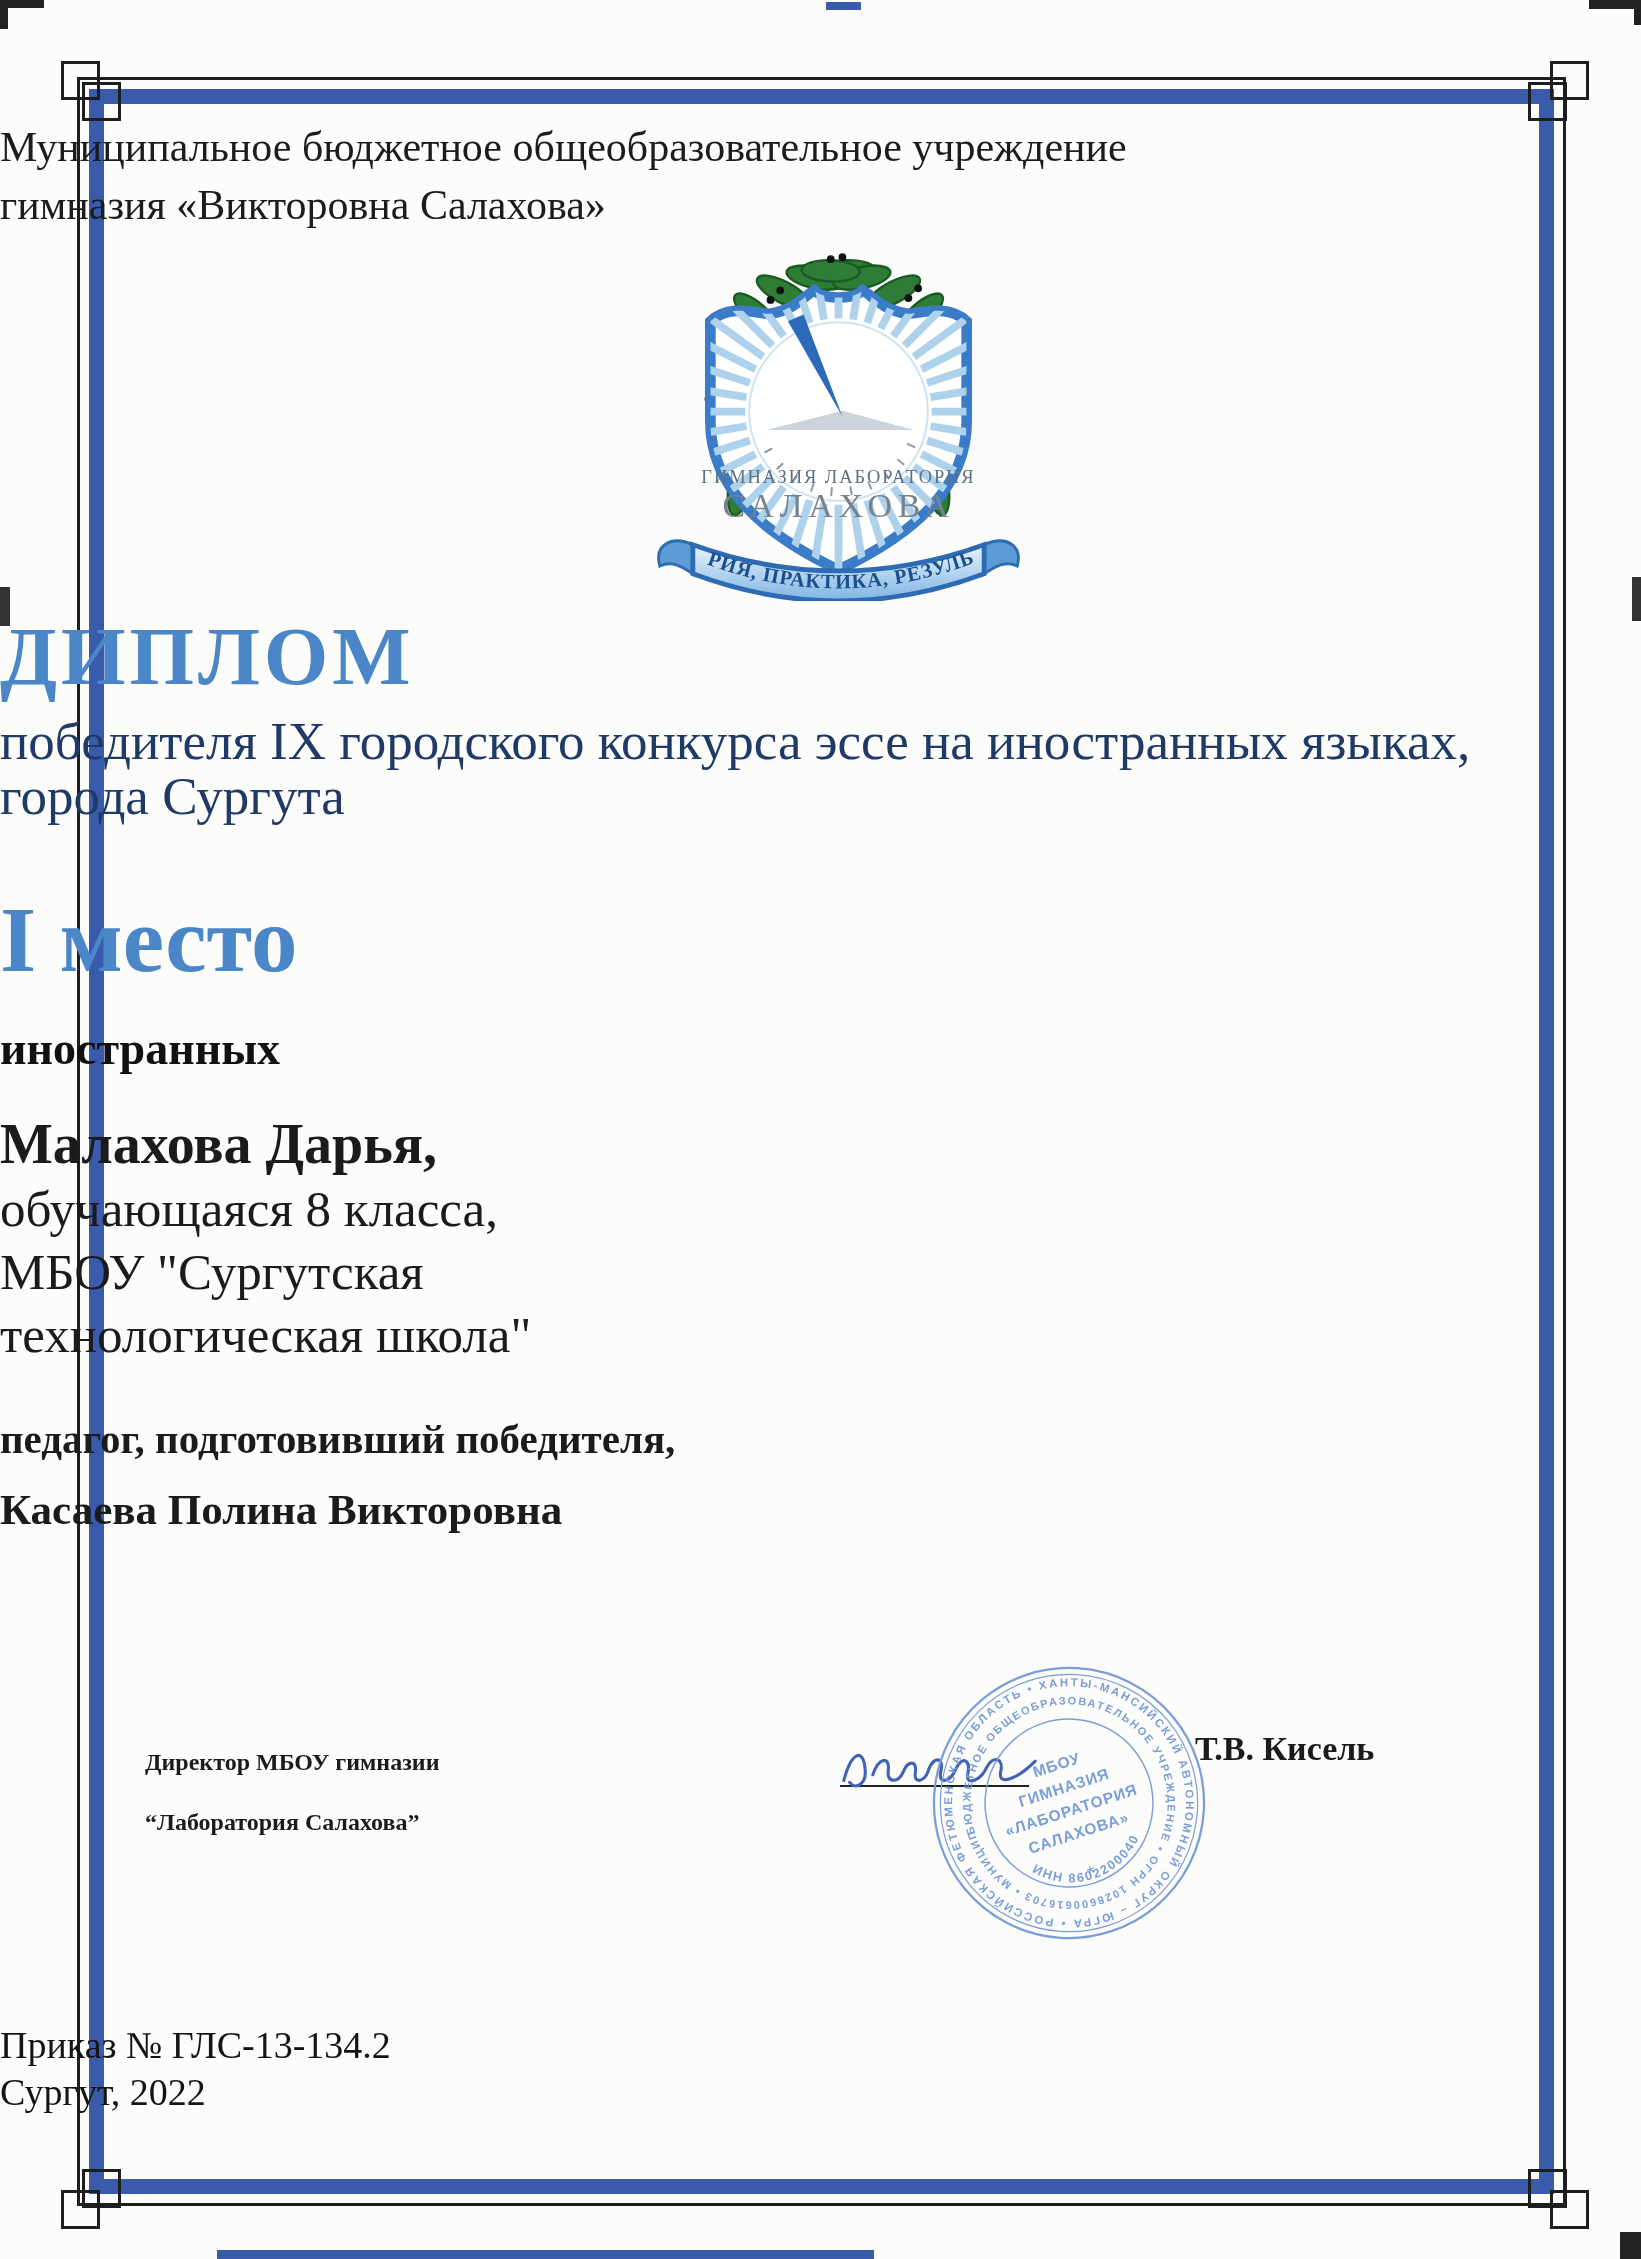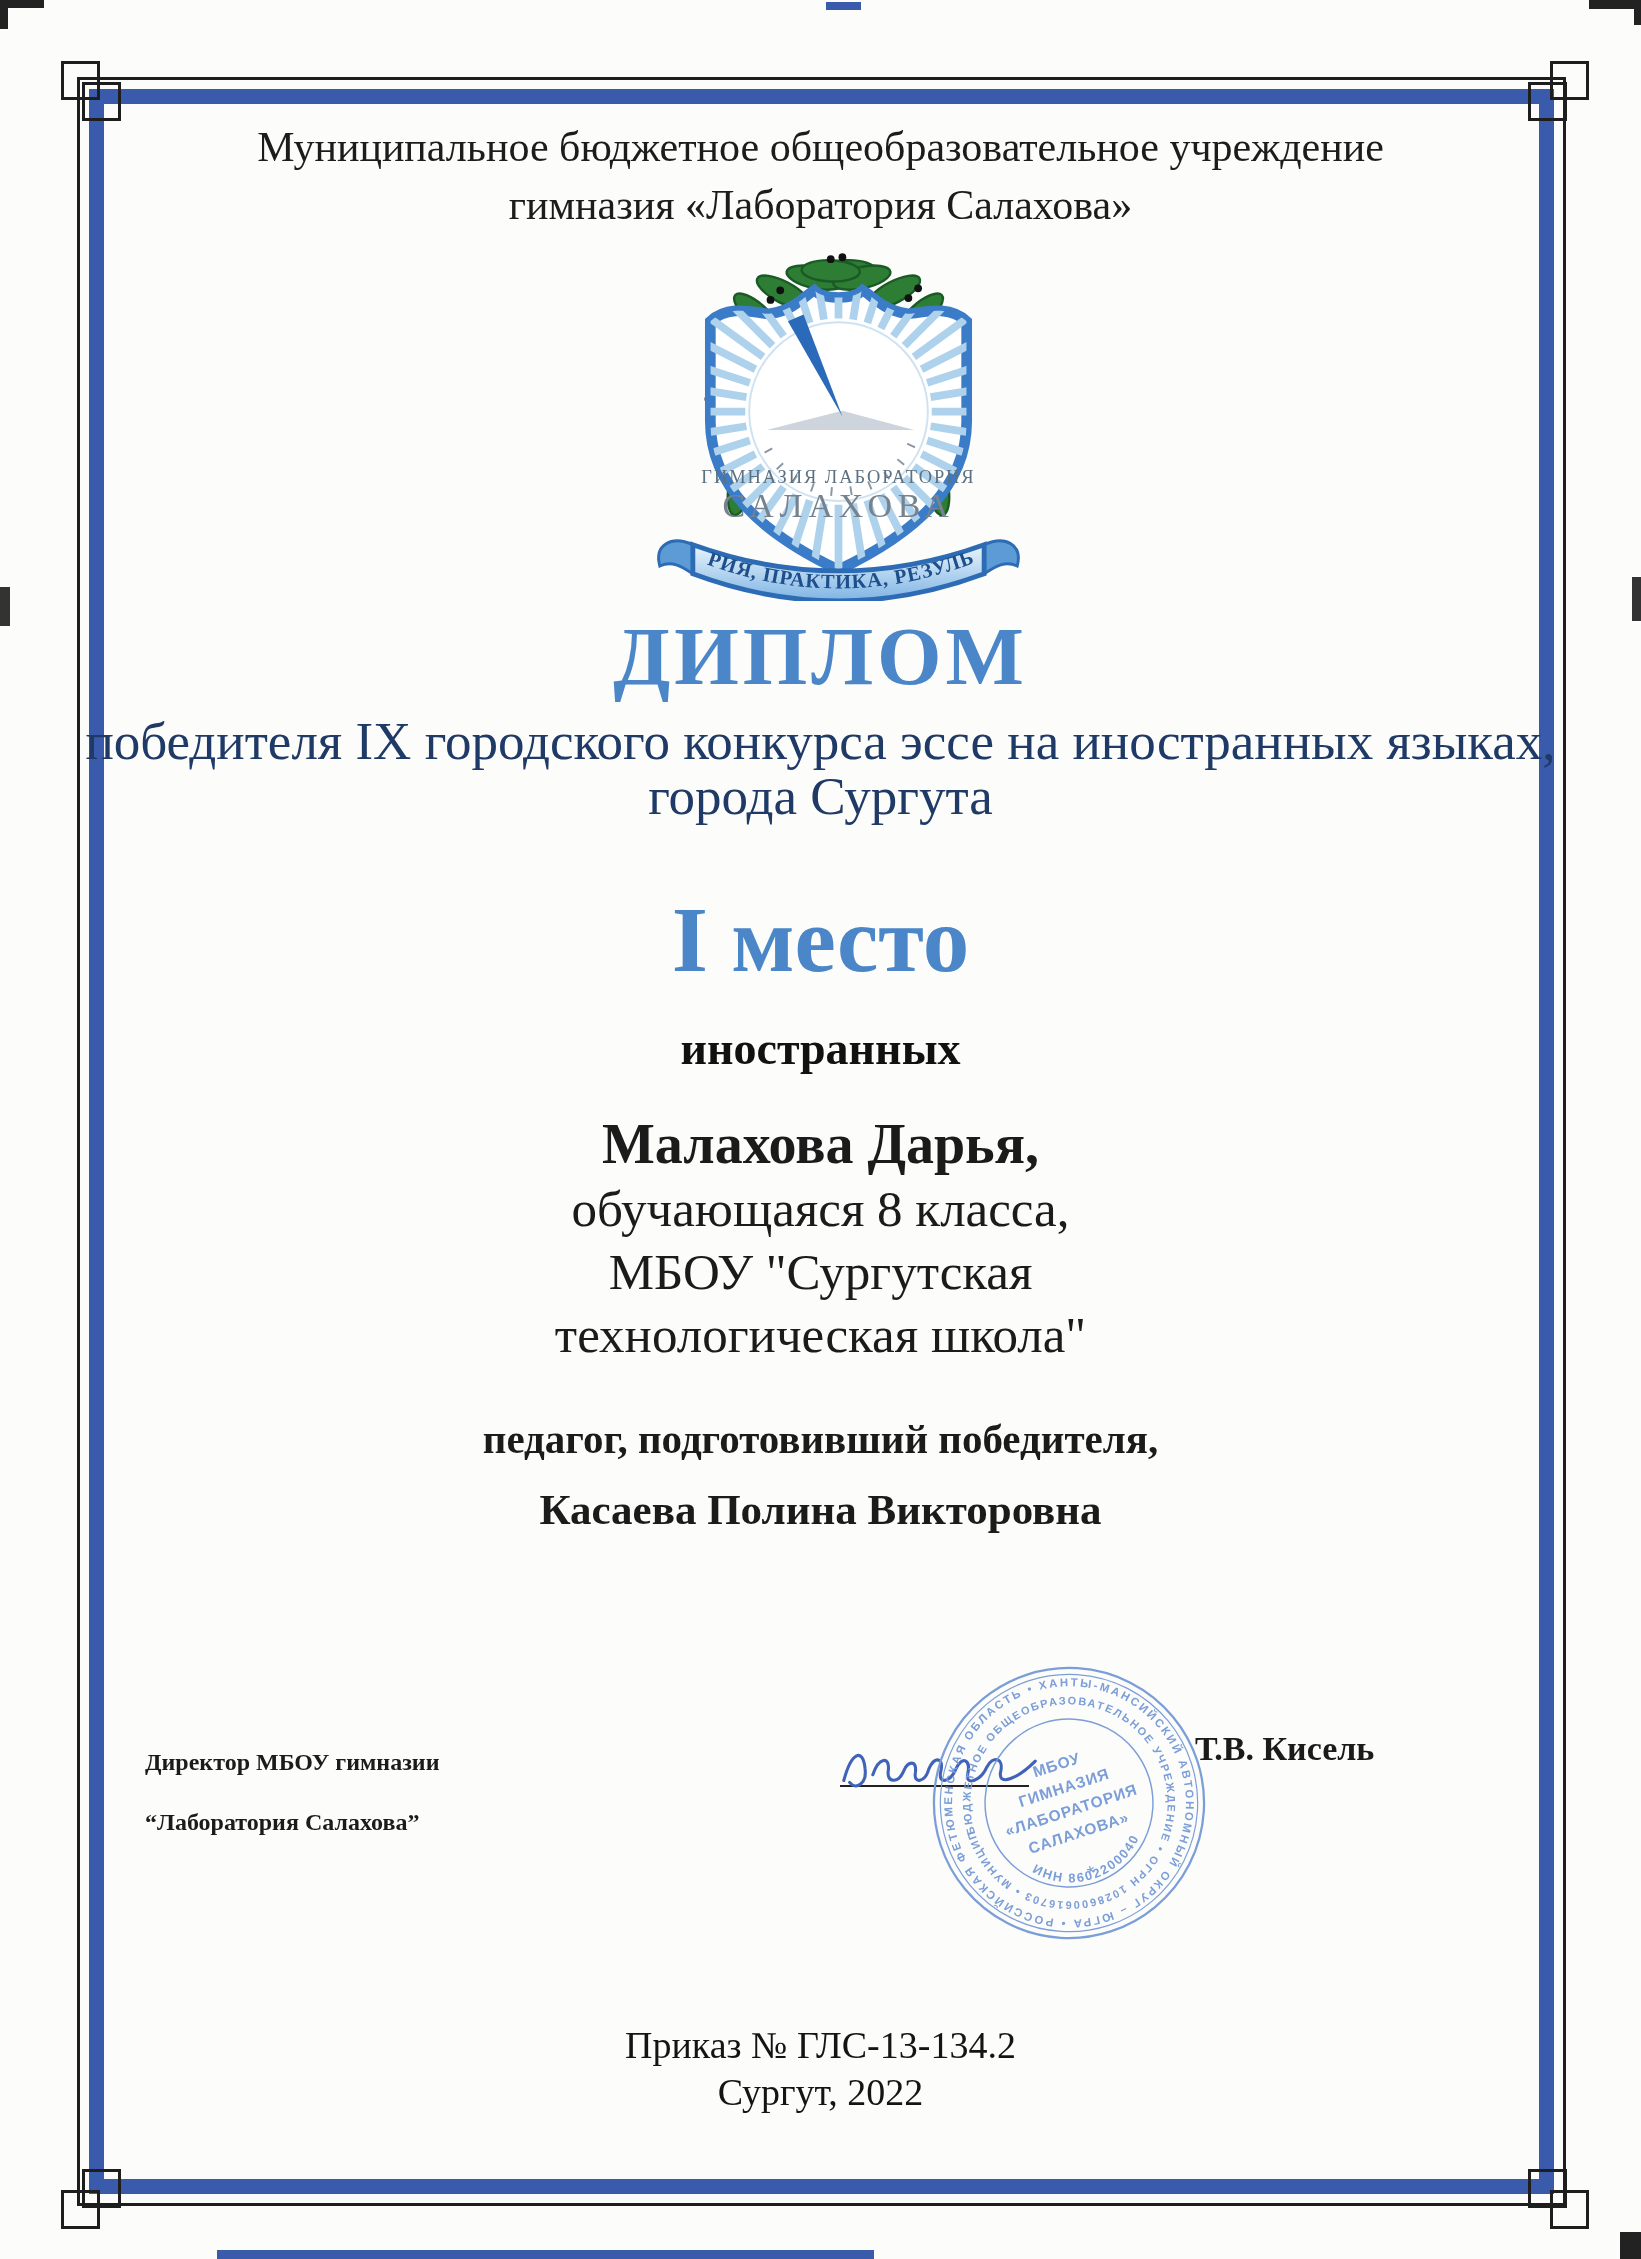--- a/index.html
+++ b/index.html
@@ -3,21 +3,21 @@
 <meta charset="utf-8">
 <style>
   html,body{margin:0;padding:0;background:#ffffff;}
   .page{position:relative;width:1641px;height:2259px;background:#fcfcfa;overflow:hidden;
         font-family:"Liberation Serif","DejaVu Serif",serif;color:#1b1b1b;}
   
   .frame-black{position:absolute;top:77px;left:77px;right:75px;bottom:53px;border:3.9px solid #1e1e1e;}
   .frame-blue{position:absolute;top:89px;left:89px;right:87px;bottom:65px;border:15.4px solid #3a5aac;}
   .corner-sq{position:absolute;width:33px;height:33px;border:3.9px solid #1e1e1e;}
   
-  .txt{position:absolute;left:0;width:100%;text-align:center;}
+  .txt{position:absolute;left:0;width:100%;text-align:left;}
   .org{top:118px;font-size:42px;line-height:58px;color:#1c1c1c;}
   .diploma-title{top:608px;font-size:83px;font-weight:bold;color:#4a86c8;letter-spacing:3.9px;}
   .subtitle{top:714px;font-size:53px;line-height:55px;color:#1f3a66;}
   .place{top:886px;font-size:93px;font-weight:bold;color:#4a86c8;}
   .awarded{top:1022px;font-size:46px;font-weight:bold;color:#111;}
   .recipient{top:1110px;font-size:51px;line-height:63px;}
   .recipient .name{font-size:56px;font-weight:bold;line-height:68px;}
   .teacher-label{top:1415px;font-size:41px;}
   .teacher-label .p1{font-weight:700;}
   .teacher-label .p2{font-weight:800;}
@@ -44,21 +44,21 @@
   <div class="corner-sq" style="left:82px;top:82px;"></div>
   <div class="corner-sq" style="left:1550px;top:61px;"></div>
   <div class="corner-sq" style="left:1528px;top:82px;"></div>
   <div class="corner-sq" style="left:61px;top:2190px;"></div>
   <div class="corner-sq" style="left:82px;top:2169px;"></div>
   <div class="corner-sq" style="left:1550px;top:2190px;"></div>
   <div class="corner-sq" style="left:1528px;top:2169px;"></div>
 
   <div class="txt org">
     <div>Муниципальное бюджетное общеобразовательное учреждение</div>
-    <div>гимназия «Лаборатория Салахова»</div>
+    <div>гимназия «Викторовна Салахова»</div>
   </div>
 
   <svg class="emblem" viewBox="0 0 440 380">
     <defs>
       <linearGradient id="ribbonGrad" x1="0" y1="0" x2="0" y2="1">
         <stop offset="0" stop-color="#eaf5fc"></stop>
           <stop offset="1" stop-color="#7fb4e4"></stop>
       </linearGradient>
       <clipPath id="shieldClip">
         <path d="M88,92 C110,72 140,86 150,84 C175,80 185,66 195,60 C205,70 235,70 245,60 C255,66 265,80 290,84 C300,86 330,72 352,92 L352,195 C352,262 300,310 220,348 C140,310 88,262 88,195 Z"></path>

